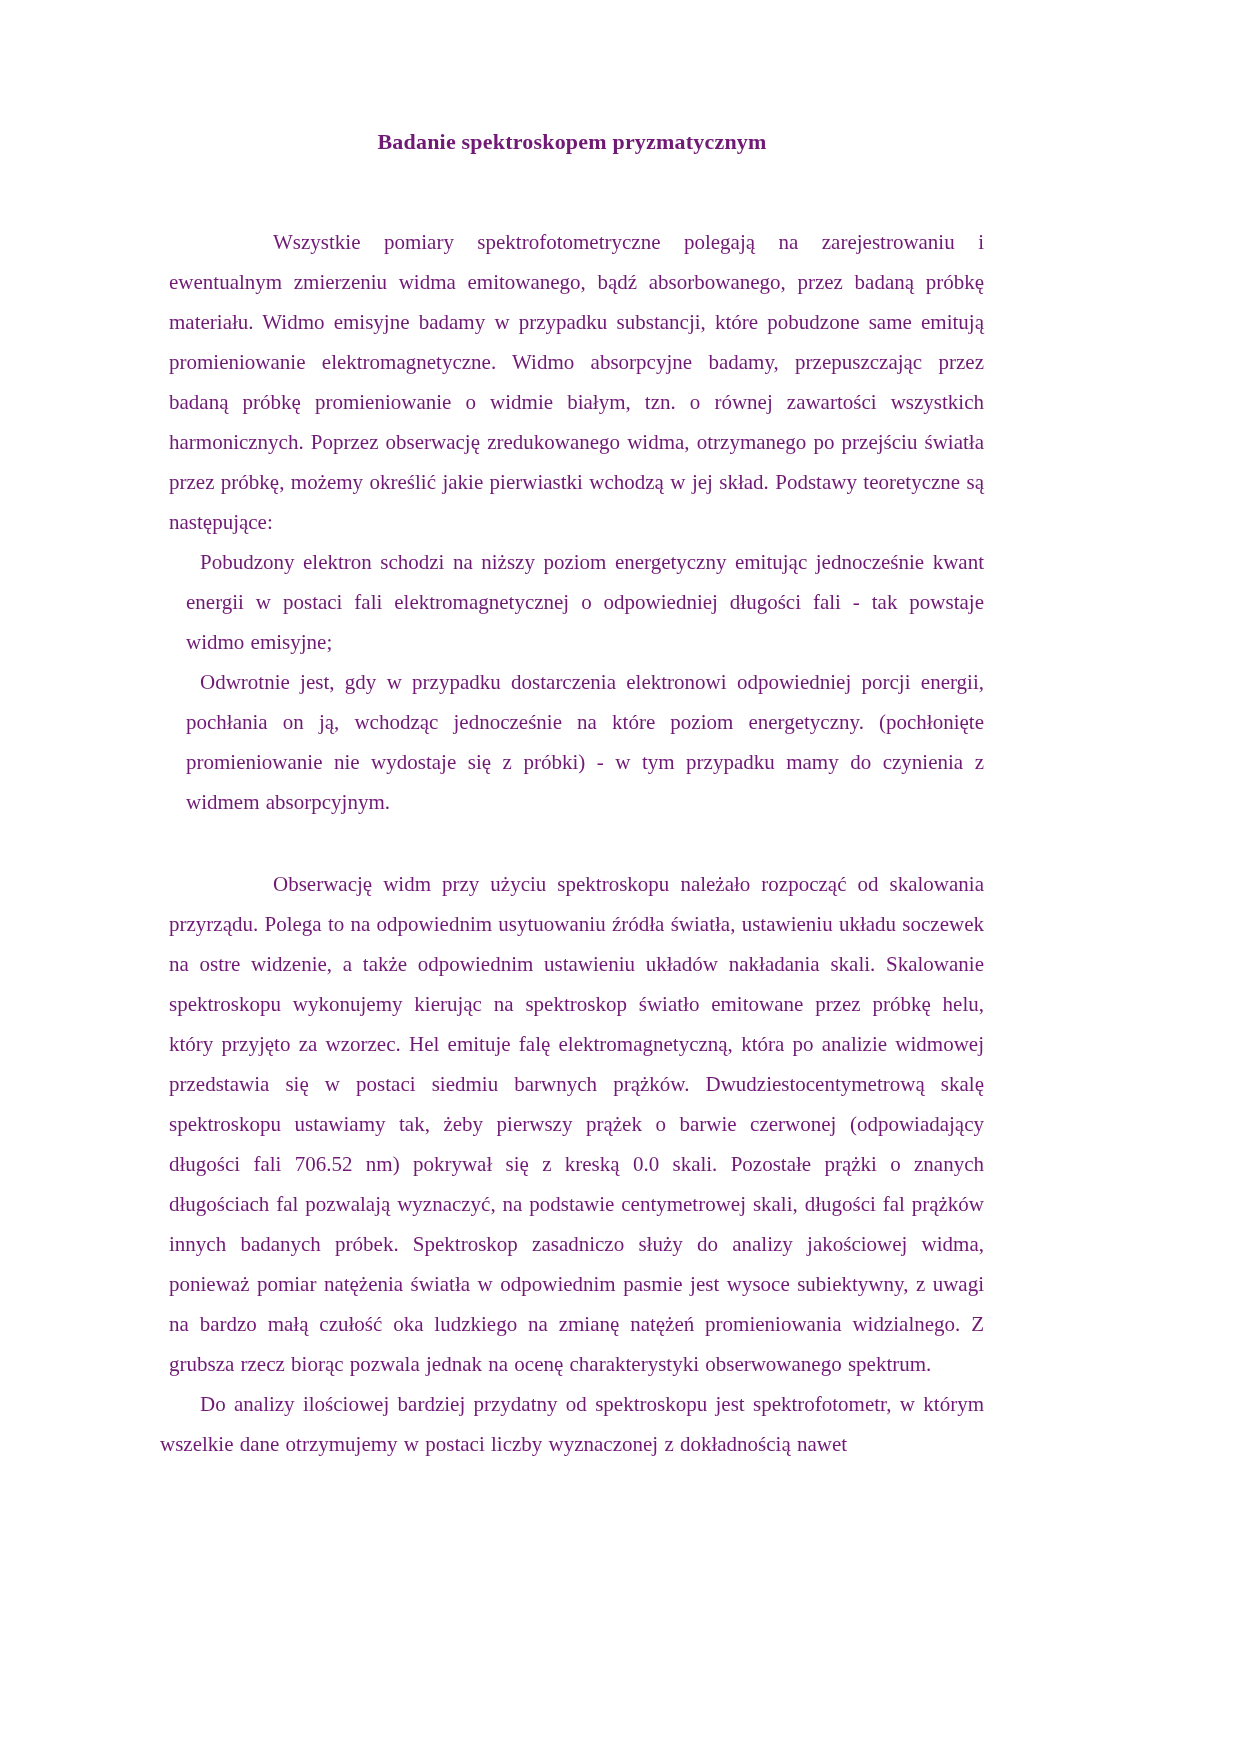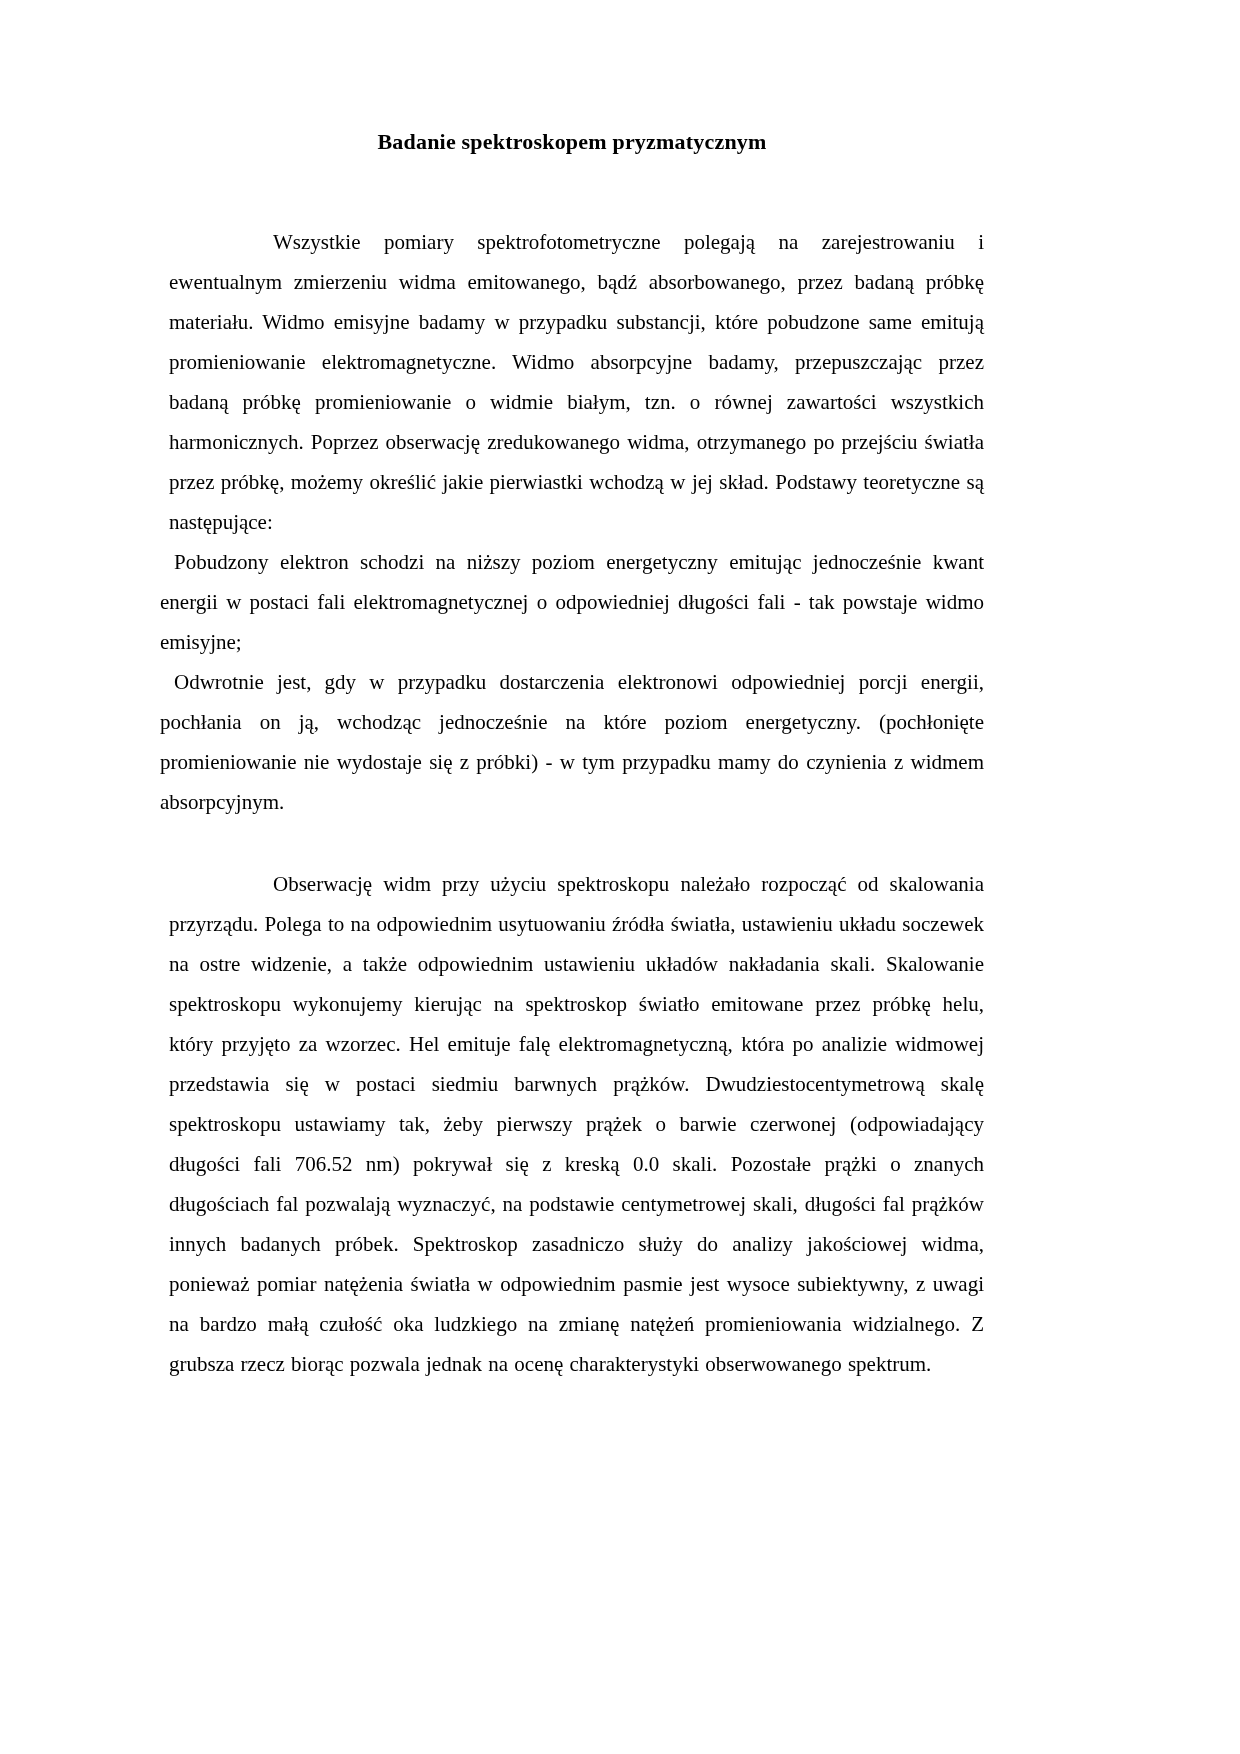--- a/index.html
+++ b/index.html
@@ -6,21 +6,21 @@
     margin: 0;
     padding: 0;
     background: #ffffff;
   }
   .page {
     position: relative;
     width: 1240px;
     height: 1754px;
     box-sizing: border-box;
     background: #ffffff;
-    color: #000000;
+    color: #701a75;
     font-family: "Liberation Serif", serif;
     font-size: 21px;
     padding: 128px 256px 60px 160px;
     overflow: hidden;
   }
   .doc-title {
     font-size: 22px;
     font-weight: bold;
     text-align: center;
     margin: 0 0 66px 0;
@@ -29,31 +29,33 @@
   }
   .para {
     margin: 0;
     text-align: justify;
     line-height: 40px;
     word-spacing: 1px;
   }
   .indent-lg { text-indent: 104px; margin-left: 9px; }
   .indent-sm { text-indent: 40px; }
   .list-block {
+    margin-left: 26px;
     text-indent: 14px;
   }
   .gap-before { margin-top: 42px; }
 </style>
 </head>
 <body>
 
 <div class="page">
   <h1 class="doc-title">Badanie spektroskopem pryzmatycznym</h1>
 
   <p class="para indent-lg">Wszystkie pomiary spektrofotometryczne polegają na zarejestrowaniu i ewentualnym zmierzeniu widma emitowanego, bądź absorbowanego, przez badaną próbkę materiału. Widmo emisyjne badamy w przypadku substancji, które pobudzone same emitują promieniowanie elektromagnetyczne. Widmo absorpcyjne badamy, przepuszczając przez badaną próbkę promieniowanie o widmie białym, tzn. o równej zawartości wszystkich harmonicznych. Poprzez obserwację zredukowanego widma, otrzymanego po przejściu światła przez próbkę, możemy określić jakie pierwiastki wchodzą w jej skład. Podstawy teoretyczne są następujące:</p>
 
   <p class="para list-block">Pobudzony elektron schodzi na niższy poziom energetyczny emitując jednocześnie kwant energii w postaci fali elektromagnetycznej o odpowiedniej długości fali - tak powstaje widmo emisyjne;</p>
 
   <p class="para list-block">Odwrotnie jest, gdy w przypadku dostarczenia elektronowi odpowiedniej porcji energii, pochłania on ją, wchodząc jednocześnie na które poziom energetyczny. (pochłonięte promieniowanie nie wydostaje się z próbki) - w tym przypadku mamy do czynienia z widmem absorpcyjnym.</p>
 
   <p class="para indent-lg gap-before">Obserwację widm przy użyciu spektroskopu należało rozpocząć od skalowania przyrządu. Polega to na odpowiednim usytuowaniu źródła światła, ustawieniu układu soczewek na ostre widzenie, a także odpowiednim ustawieniu układów nakładania skali. Skalowanie spektroskopu wykonujemy kierując na spektroskop światło emitowane przez próbkę helu, który przyjęto za wzorzec. Hel emituje falę elektromagnetyczną, która po analizie widmowej przedstawia się w postaci siedmiu barwnych prążków. Dwudziestocentymetrową skalę spektroskopu ustawiamy tak, żeby pierwszy prążek o barwie czerwonej (odpowiadający długości fali 706.52 nm) pokrywał się z kreską 0.0 skali. Pozostałe prążki o znanych długościach fal pozwalają wyznaczyć, na podstawie centymetrowej skali, długości fal prążków innych badanych próbek. Spektroskop zasadniczo służy do analizy jakościowej widma, ponieważ pomiar natężenia światła w odpowiednim pasmie jest wysoce subiektywny, z uwagi na bardzo małą czułość oka ludzkiego na zmianę natężeń promieniowania widzialnego. Z grubsza rzecz biorąc pozwala jednak na ocenę charakterystyki obserwowanego spektrum.</p>
 
+  <p class="para indent-sm">Do analizy ilościowej bardziej przydatny od spektroskopu jest spektrofotometr, w którym wszelkie dane otrzymujemy w postaci liczby wyznaczonej z dokładnością nawet</p>
 </div>
 
 </body></html>

